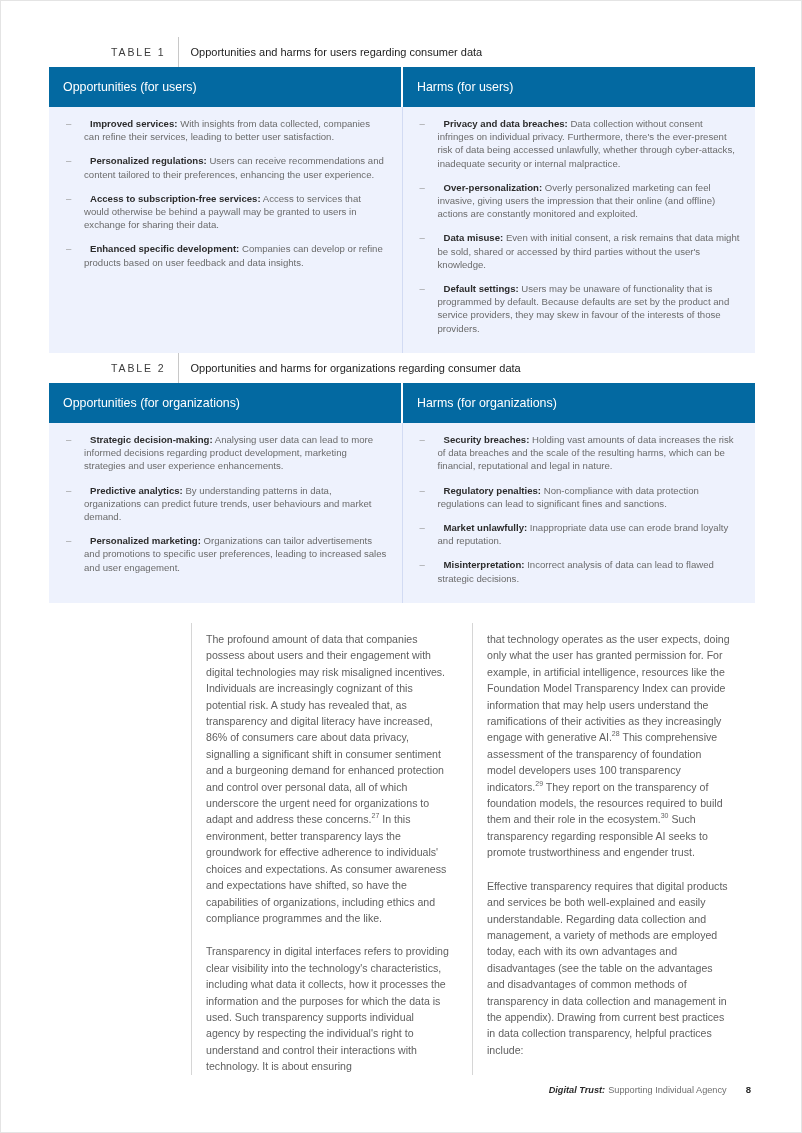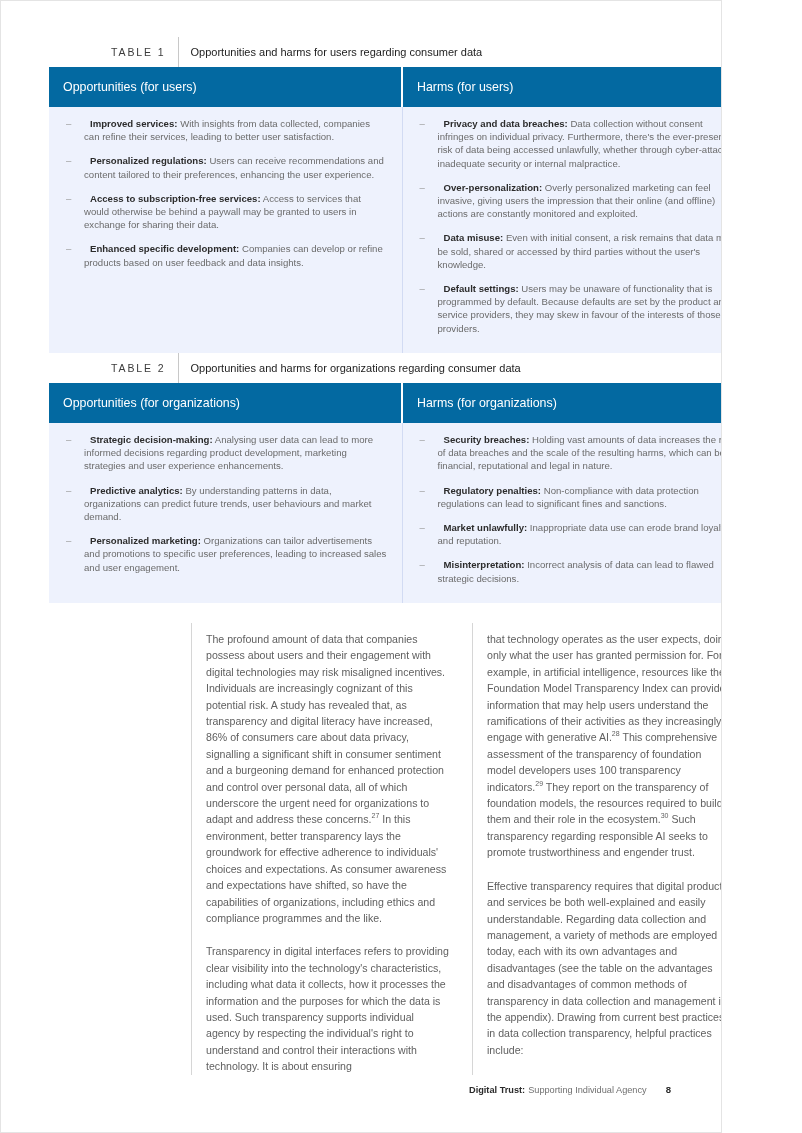--- a/index.html
+++ b/index.html
@@ -2,21 +2,21 @@
 <html><head>
 <meta charset="utf-8">
 <style>
   html, body {
     margin: 0;
     padding: 0;
     background: #ffffff;
   }
   .page {
     position: relative;
-    width: 722px;
+    width: 802px;
     height: 1133px;
     background: #ffffff;
     overflow: hidden;
     font-family: "Liberation Sans", sans-serif;
     box-sizing: border-box;
     border: 1px solid #e4e4e4;
   }
 
   
   .table-caption {
@@ -125,21 +125,21 @@
   
   .footer {
     position: absolute;
     right: 50px;
     bottom: 37px;
     display: flex;
     align-items: baseline;
     font-size: 9.2px;
     color: #6f6f6f;
   }
-  .footer .f-strong { font-weight: bold; color: #2b2b2b; }
+  .footer .f-strong { font-weight: bold; color: #2b2b2b; font-style: italic; }
   .footer .f-rest { margin-left: 3px; }
   .footer .f-page {
     font-weight: bold;
     color: #2b2b2b;
     margin-left: 19px;
     font-size: 9.6px;
   }
 
   .tbl-wrap-1 { position: absolute; left: 48px; top: 36px; width: 706px; }
   .tbl-wrap-2 { position: absolute; left: 48px; top: 352px; width: 706px; }

